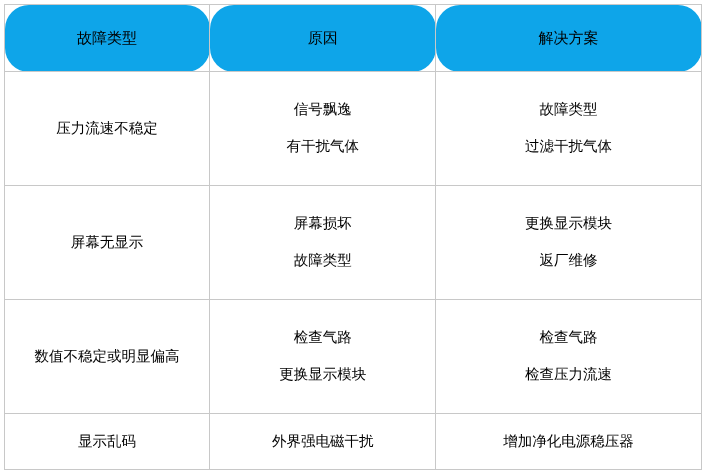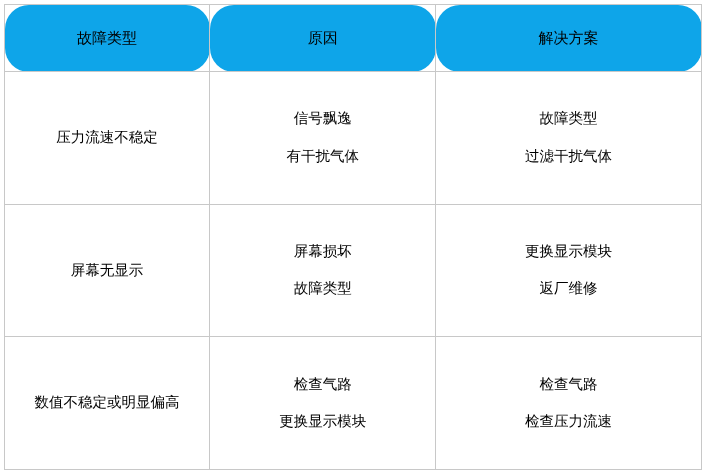--- a/index.html
+++ b/index.html
@@ -128,16 +128,33 @@
           </div>
         </td>
         <td>
           <div class="cell-lines">
             <span class="line">检查气路</span>
             <span class="line">检查压力流速</span>
           </div>
         </td>
       </tr>
 
+      <tr>
+        <td>
+          <div class="cell-lines single">
+            <span class="line">显示乱码</span>
+          </div>
+        </td>
+        <td>
+          <div class="cell-lines single">
+            <span class="line">外界强电磁干扰</span>
+          </div>
+        </td>
+        <td>
+          <div class="cell-lines single">
+            <span class="line">增加净化电源稳压器</span>
+          </div>
+        </td>
+      </tr>
 
     </tbody>
   </table>
 </div>
 
 </body></html>

